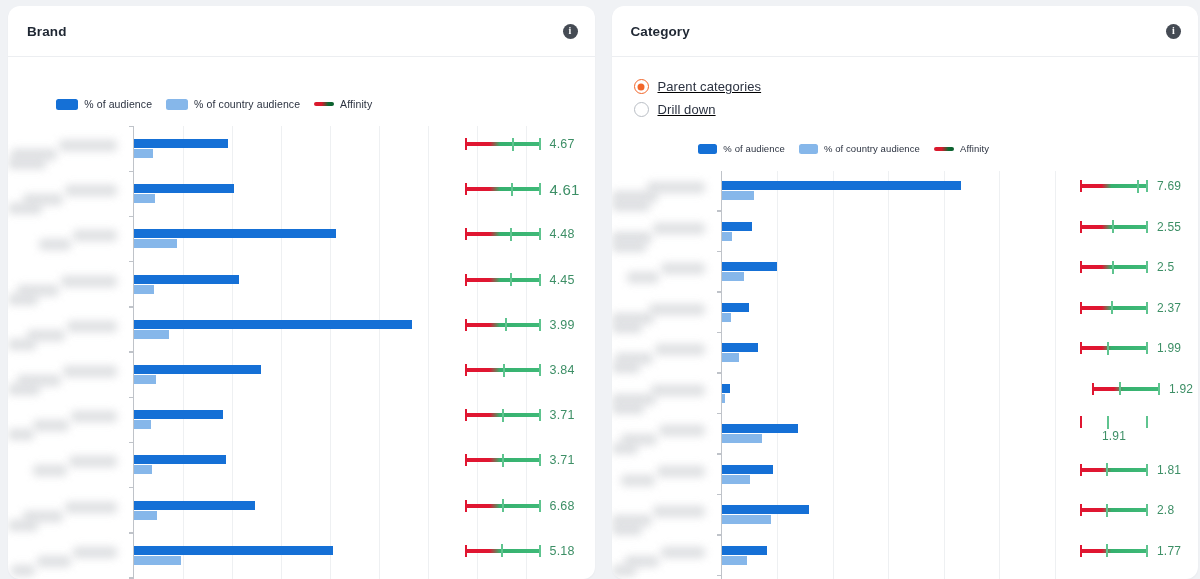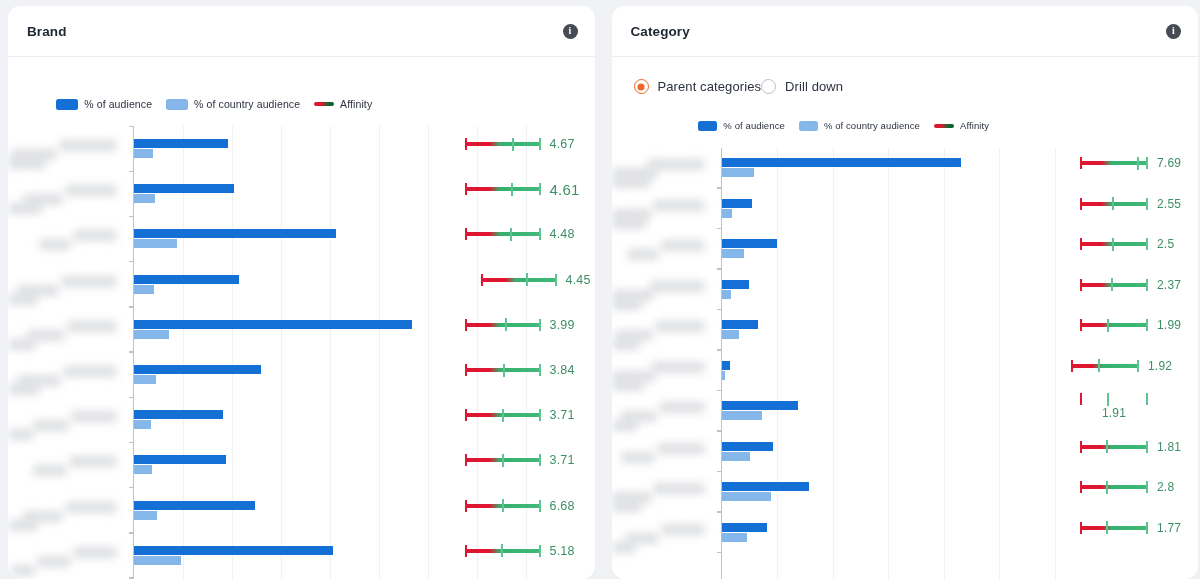--- a/index.html
+++ b/index.html
@@ -65,21 +65,21 @@
   }
 
   
   .controls {
     display: flex;
     align-items: flex-start;
     justify-content: space-between;
     padding: 20px 14px 0 22px;
     flex: 0 0 auto;
   }
-  .radio-group { display: flex; flex-direction: row; padding-top: 2px; }
+  .radio-group { display: flex; flex-direction: column; gap: 8px; padding-top: 2px; text-decoration: underline; }
   .radio-row { display: flex; align-items: center; gap: 9px; cursor: pointer; }
   .radio-dot {
     width: 15px; height: 15px; border-radius: 50%;
     border: 1.6px solid #b9bec5;
     background: #fff;
     position: relative;
     flex: 0 0 auto;
   }
   .radio-row.selected .radio-dot { border-color: #f2662a; }
   .radio-row.selected .radio-dot::after {
@@ -326,21 +326,21 @@
               <span class="aff-value" style="font-size: 15px;">4.61</span>
             </div>
             <div class="aff-row" style="top: 99.4px; left: 10px;">
               <div class="aff-track" style="width: 76px;">
                 <span class="aff-cap start"></span>
                 <span class="aff-marker" style="left: 45.6px;"></span>
                 <span class="aff-cap end"></span>
               </div>
               <span class="aff-value" style="font-size: 12.5px;">4.48</span>
             </div>
-            <div class="aff-row" style="top: 144.6px; left: 26px;">
+            <div class="aff-row" style="top: 144.6px; left: 10px;">
               <div class="aff-track" style="width: 76px;">
                 <span class="aff-cap start"></span>
                 <span class="aff-marker" style="left: 45.6px;"></span>
                 <span class="aff-cap end"></span>
               </div>
               <span class="aff-value" style="font-size: 12.5px;">4.45</span>
             </div>
             <div class="aff-row" style="top: 189.8px; left: 10px;">
               <div class="aff-track" style="width: 76px;">
                 <span class="aff-cap start"></span>
@@ -532,21 +532,21 @@
               <span class="aff-value" style="font-size: 12px;">2.37</span>
             </div>
             <div class="aff-row" style="top: 168px; left: 10px;">
               <div class="aff-track" style="width: 68px;">
                 <span class="aff-cap start"></span>
                 <span class="aff-marker" style="left: 27.2px;"></span>
                 <span class="aff-cap end"></span>
               </div>
               <span class="aff-value" style="font-size: 12px;">1.99</span>
             </div>
-            <div class="aff-row" style="top: 208.5px; left: 1px;">
+            <div class="aff-row" style="top: 208.5px; left: 22px;">
               <div class="aff-track" style="width: 68px;">
                 <span class="aff-cap start"></span>
                 <span class="aff-marker" style="left: 26.52px;"></span>
                 <span class="aff-cap end"></span>
               </div>
               <span class="aff-value" style="font-size: 12px;">1.92</span>
             </div>
             <div class="aff-row" style="top: 249px; left: 10px; flex-direction: column;">
               <div class="aff-track" style="width: 68px;">
                 <span class="aff-cap start"></span>

